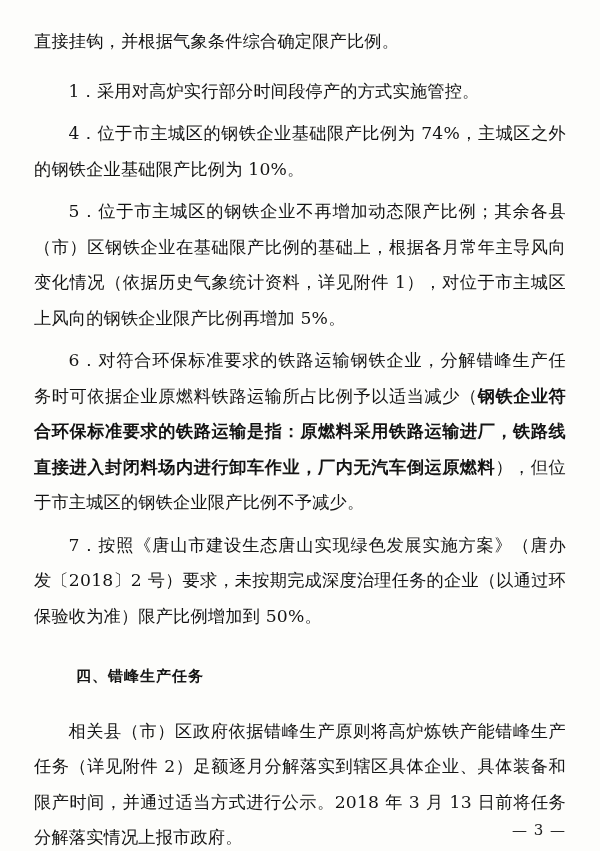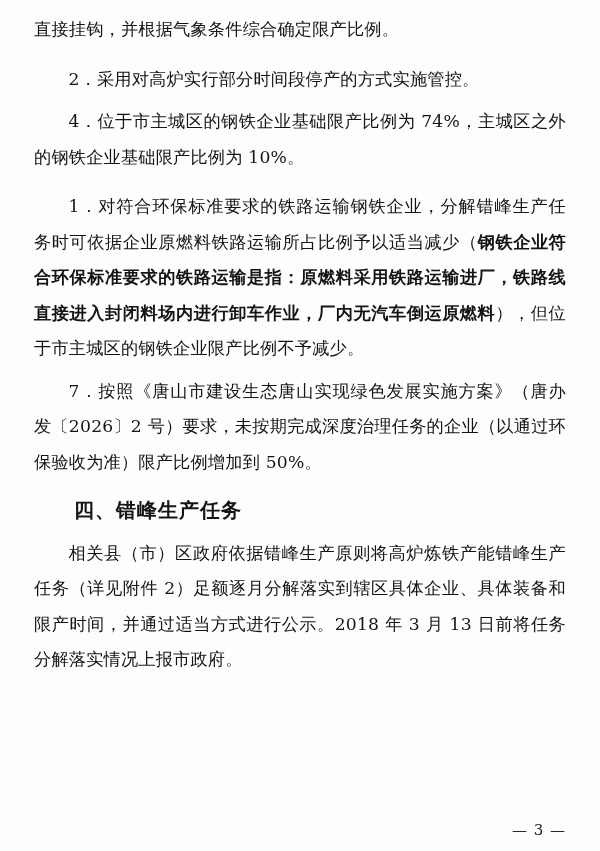--- a/index.html
+++ b/index.html
@@ -12,43 +12,43 @@
     background: #ffffff;
     font-family: "DejaVu Serif", "Liberation Serif", serif;
     color: #111111;
     overflow: hidden;
   }
   .page {
     position: relative;
     width: 600px;
     height: 851px;
     box-sizing: border-box;
-    padding: 12px 34px 0 34px;
+    padding: 24px 34px 0 34px;
     background: #fdfdfb;
   }
   .doc-body {
     font-size: 17.2px;
     line-height: 35.5px;
     text-align: justify;
     text-justify: inter-ideograph;
     letter-spacing: 0.2px;
     color: #141414;
   }
   .para {
     margin: 0;
     text-indent: 2em;
   }
   .para.noindent {
     text-indent: 0;
   }
   .heading {
-    margin: 0;
+    margin: 12px;
     text-indent: 2em;
     font-weight: bold;
-    font-size: 20px;
+    font-size: 15px;
     letter-spacing: 1px;
   }
   .spacer-sm {
     height: 7px;
   }
   .spacer-md {
     height: 13px;
   }
   .bold {
     font-weight: bold;
@@ -71,38 +71,39 @@
 
   <div class="doc-body">
 
     <p class="para noindent">直接挂钩，并根据气象条件综合确定限产比例。</p>
 
     <div class="spacer-sm"></div>
 
 
     <div class="spacer-sm"></div>
 
-    <p class="para">2．采用对高炉实行部分时间段停产的方式实施管控。</p>
+    <p class="para">1．采用对高炉实行部分时间段停产的方式实施管控。</p>
 
     <div class="spacer-sm"></div>
 
     <p class="para">4．位于市主城区的钢铁企业基础限产比例为 74%，主城区之外的钢铁企业基础限产比例为 10%。</p>
 
     <div class="spacer-sm"></div>
 
+    <p class="para">5．位于市主城区的钢铁企业不再增加动态限产比例；其余各县（市）区钢铁企业在基础限产比例的基础上，根据各月常年主导风向变化情况（依据历史气象统计资料，详见附件 1），对位于市主城区上风向的钢铁企业限产比例再增加 5%。</p>
 
     <div class="spacer-sm"></div>
 
     <p class="para">
-      <span>1．对符合环保标准要求的铁路运输钢铁企业，分解错峰生产任务时可依据企业原燃料铁路运输所占比例予以适当减少（</span><span class="bold">钢铁企业符合环保标准要求的铁路运输是指：原燃料采用铁路运输进厂，铁路线直接进入封闭料场内进行卸车作业，厂内无汽车倒运原燃料</span><span>），但位于市主城区的钢铁企业限产比例不予减少。</span>
+      <span>6．对符合环保标准要求的铁路运输钢铁企业，分解错峰生产任务时可依据企业原燃料铁路运输所占比例予以适当减少（</span><span class="bold">钢铁企业符合环保标准要求的铁路运输是指：原燃料采用铁路运输进厂，铁路线直接进入封闭料场内进行卸车作业，厂内无汽车倒运原燃料</span><span>），但位于市主城区的钢铁企业限产比例不予减少。</span>
     </p>
 
     <div class="spacer-sm"></div>
 
-    <p class="para">7．按照《唐山市建设生态唐山实现绿色发展实施方案》（唐办发〔2026〕2 号）要求，未按期完成深度治理任务的企业（以通过环保验收为准）限产比例增加到 50%。</p>
+    <p class="para">7．按照《唐山市建设生态唐山实现绿色发展实施方案》（唐办发〔2018〕2 号）要求，未按期完成深度治理任务的企业（以通过环保验收为准）限产比例增加到 50%。</p>
 
     <div class="spacer-md"></div>
 
     <p class="heading">四、错峰生产任务</p>
 
     <div class="spacer-sm"></div>
 
     <p class="para">相关县（市）区政府依据错峰生产原则将高炉炼铁产能错峰生产任务（详见附件 2）足额逐月分解落实到辖区具体企业、具体装备和限产时间，并通过适当方式进行公示。2018 年 3 月 13 日前将任务分解落实情况上报市政府。</p>
 
   </div>

